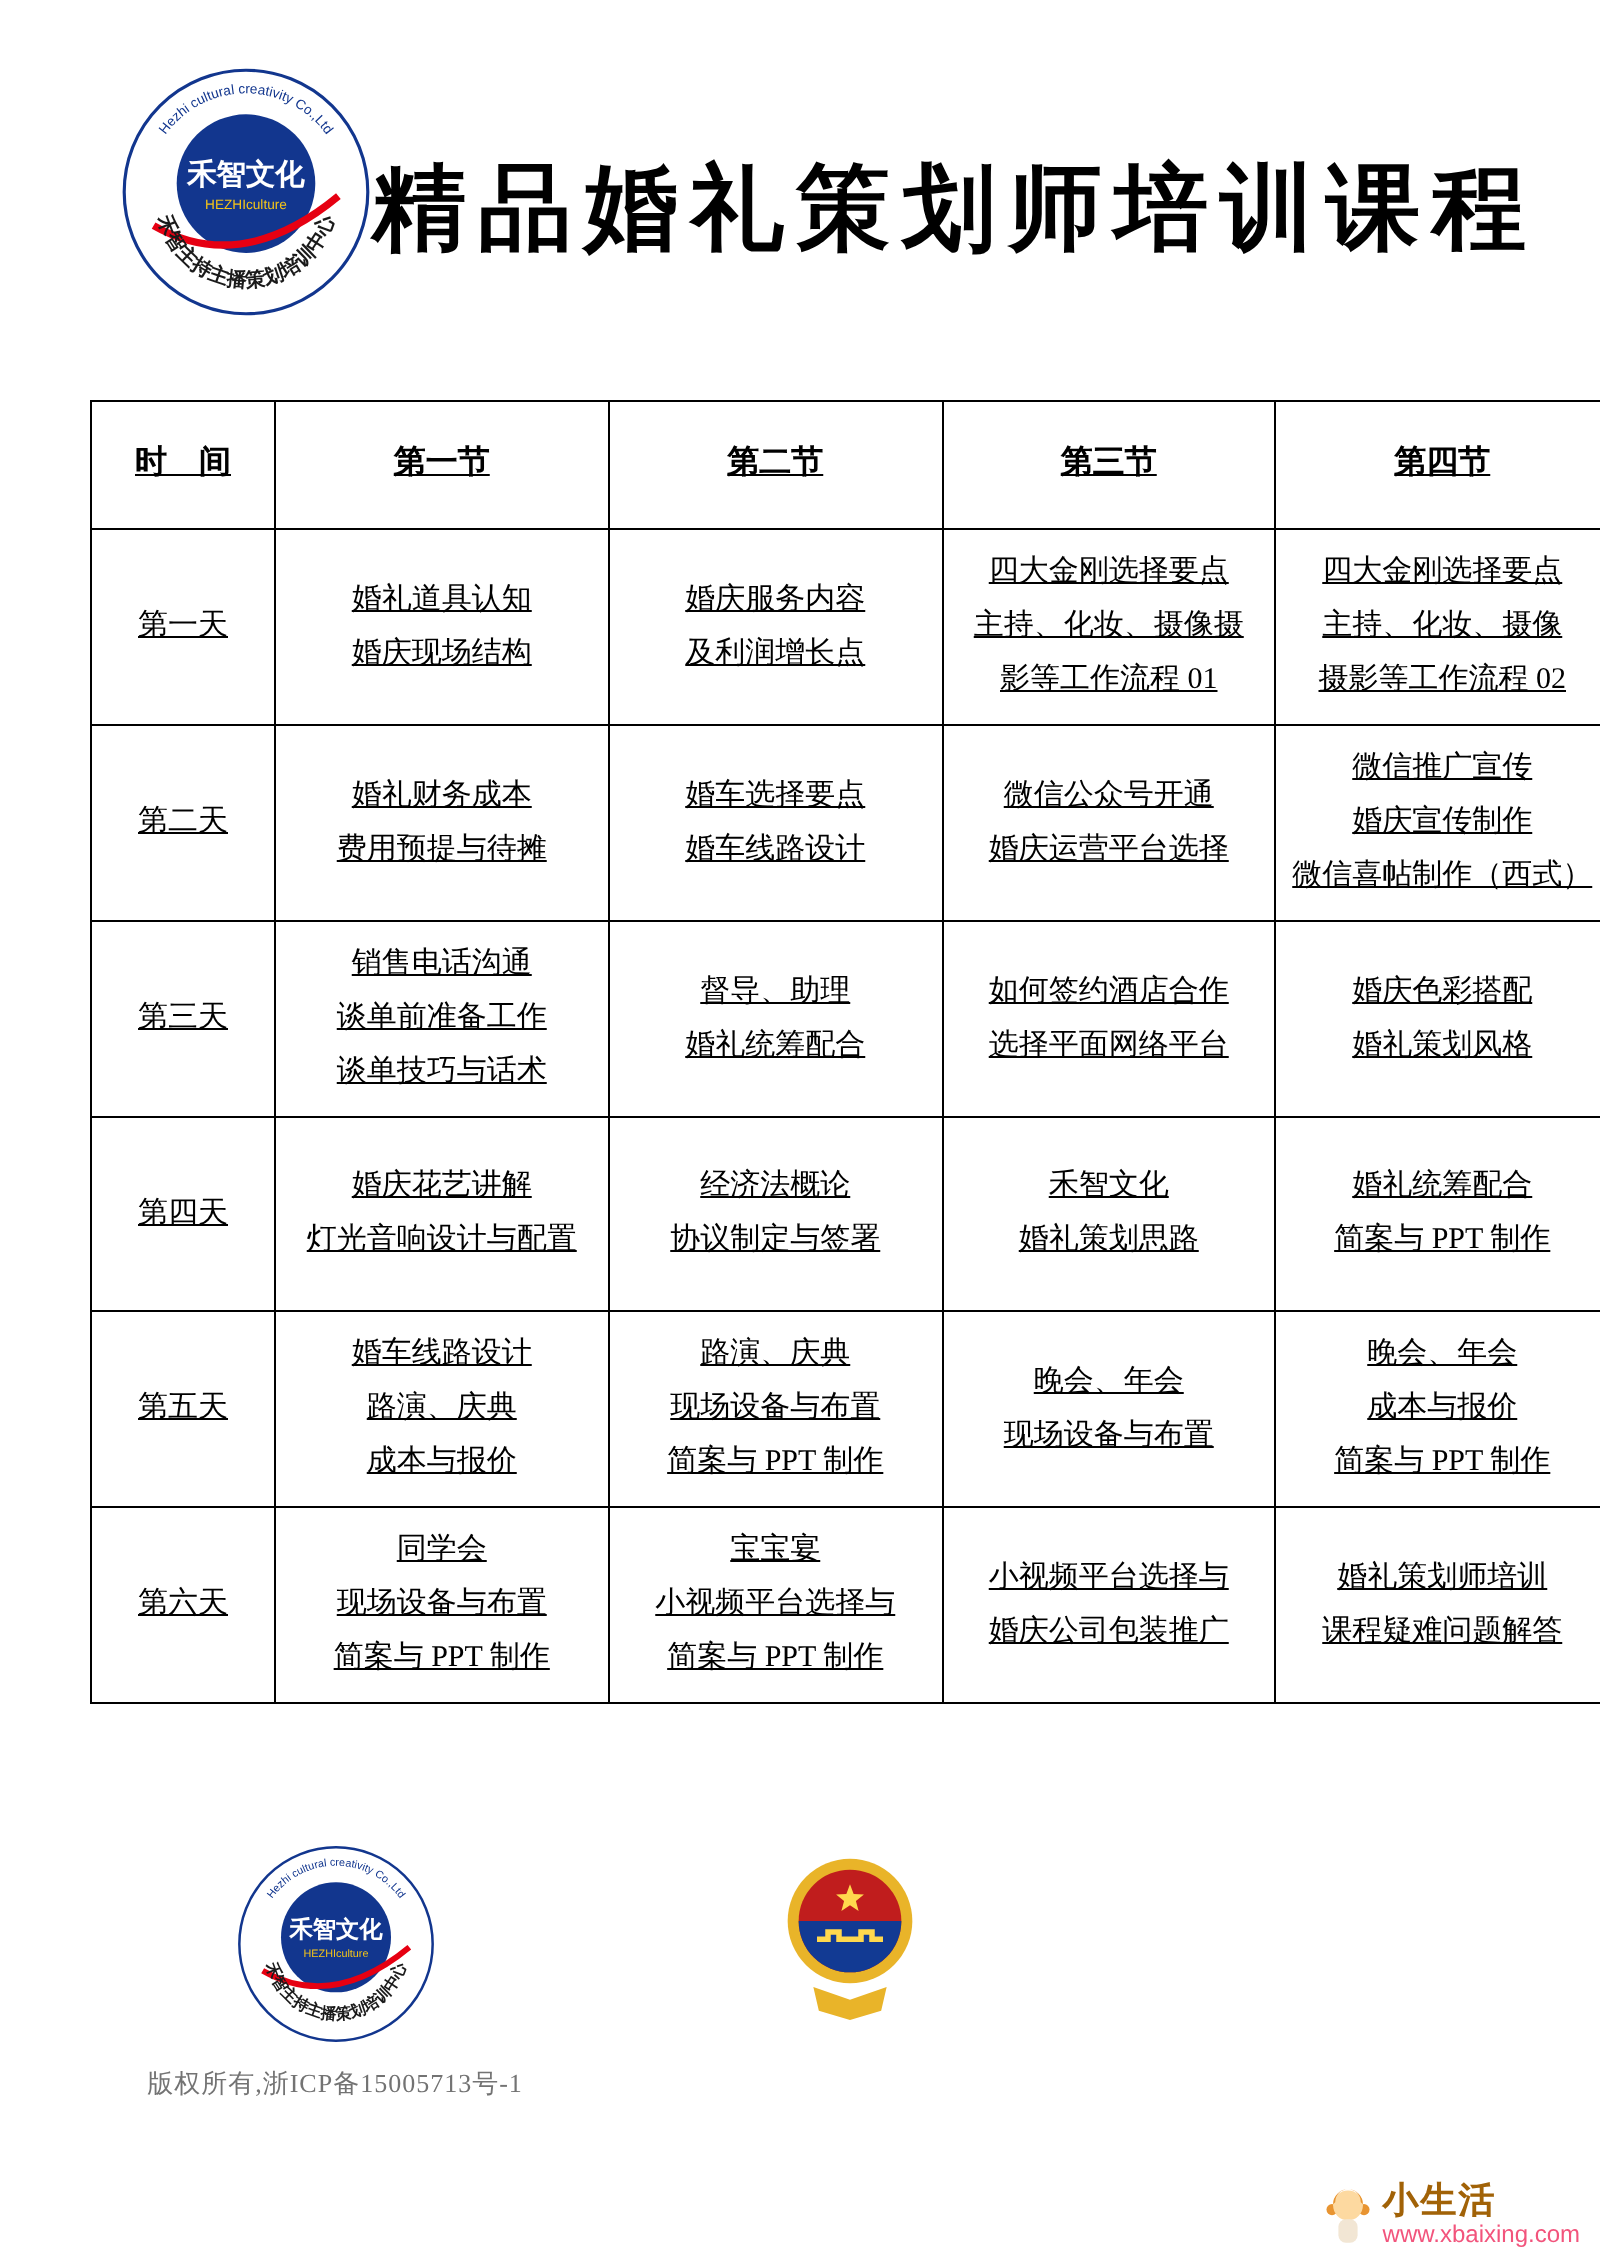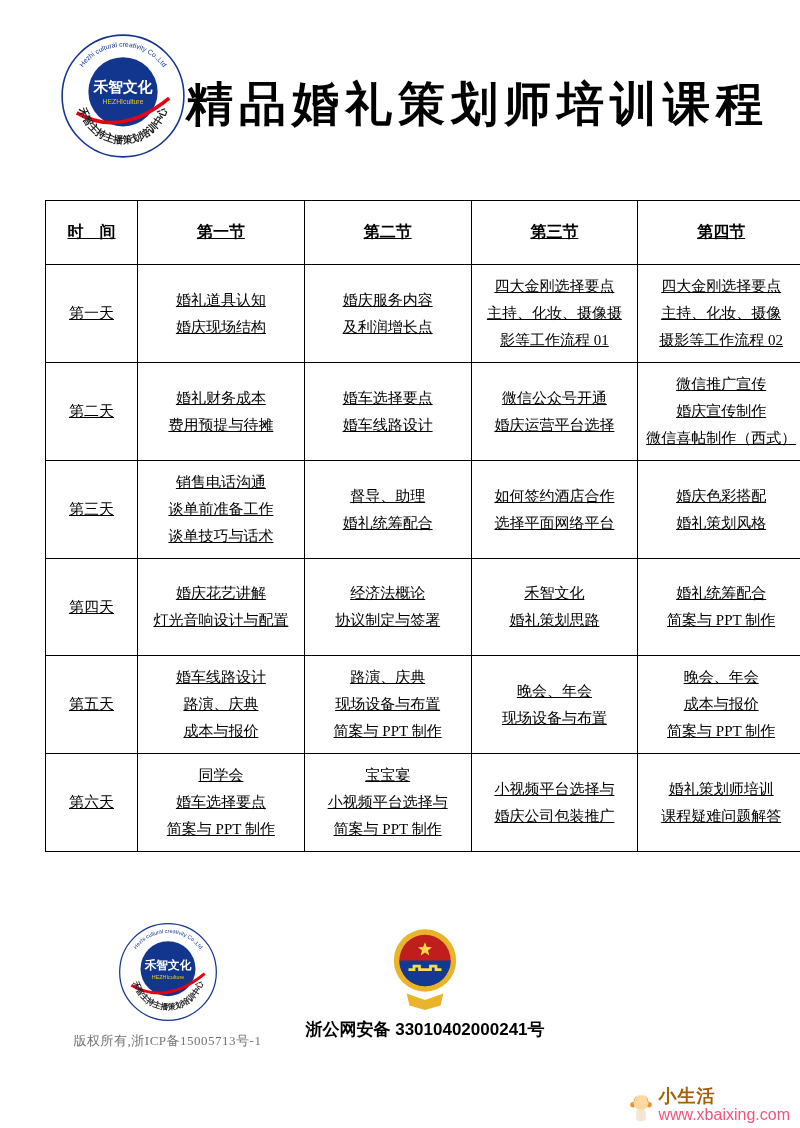--- a/index.html
+++ b/index.html
@@ -53,21 +53,21 @@
               font-family:"Liberation Sans", sans-serif; }
   .baidu-cert { margin-top:12px; font-size:15px; color:#000; letter-spacing:2px;
                 font-family:"Liberation Sans", sans-serif; }
 
   
   .watermark { position:absolute; right:10px; bottom:4px; display:flex; align-items:flex-end; }
   .watermark svg.mascot { width:26px; height:32px; margin-right:4px; }
   .wm-text { text-align:left; }
   .wm-name { font-size:18px; font-weight:bold; color:#a16207; line-height:1.05;
              font-family:"Liberation Sans", sans-serif; letter-spacing:1px; }
-  .wm-url { font-size:16px; color:#f2547c; font-family:"Liberation Sans", sans-serif; }
+  .wm-url { font-size:12px; color:#f2547c; font-family:"Liberation Sans", sans-serif; }
 
   svg text { font-family:"Liberation Sans", sans-serif; }
   .hidden-defs { position:absolute; width:0; height:0; overflow:hidden; }
 </style>
 </head>
 <body>
 
 <svg class="hidden-defs" aria-hidden="true">
   <defs>
     <symbol id="hezhi-logo" viewBox="0 0 120 120">
@@ -200,21 +200,21 @@
 简案与 PPT 制作</td>
         <td>晚会、年会
 现场设备与布置</td>
         <td>晚会、年会
 成本与报价
 简案与 PPT 制作</td>
       </tr>
       <tr>
         <td class="time-cell">第六天</td>
         <td>同学会
-婚车选择要点
+现场设备与布置
 简案与 PPT 制作</td>
         <td>宝宝宴
 小视频平台选择与
 简案与 PPT 制作</td>
         <td>小视频平台选择与
 婚庆公司包装推广</td>
         <td>婚礼策划师培训
 课程疑难问题解答</td>
       </tr>
     </tbody>
@@ -226,21 +226,20 @@
       <svg class="logo-sm">
           <use href="#hezhi-logo"></use>
         </svg>
       <div class="icp-text">版权所有,浙ICP备15005713号-1</div>
     </div>
 
     <div class="fb fb-center">
       <svg class="badge">
           <use href="#police-badge"></use>
         </svg>
-      <div class="police-text">浙公网安备 33010402000241号</div>
     </div>
 
 
   </div>
 
   <div class="watermark">
     <svg class="mascot">
         <use href="#mascot"></use>
       </svg>
     <div class="wm-text">

